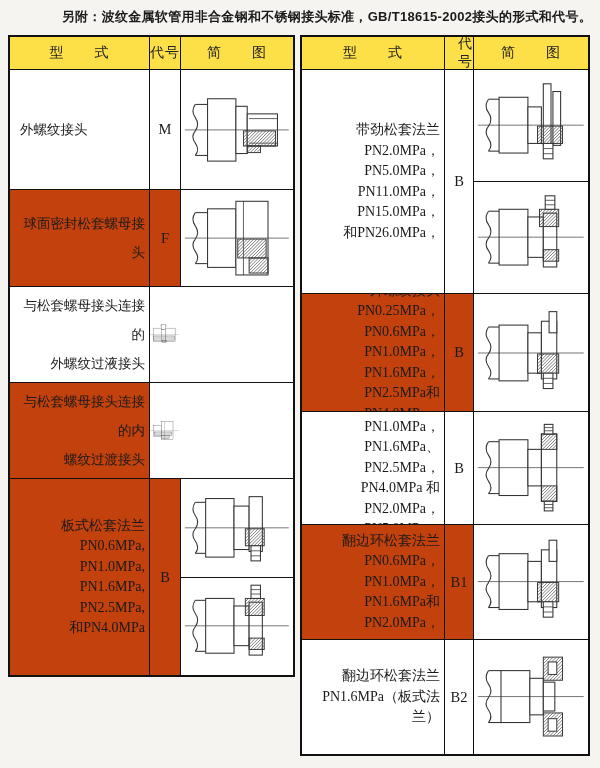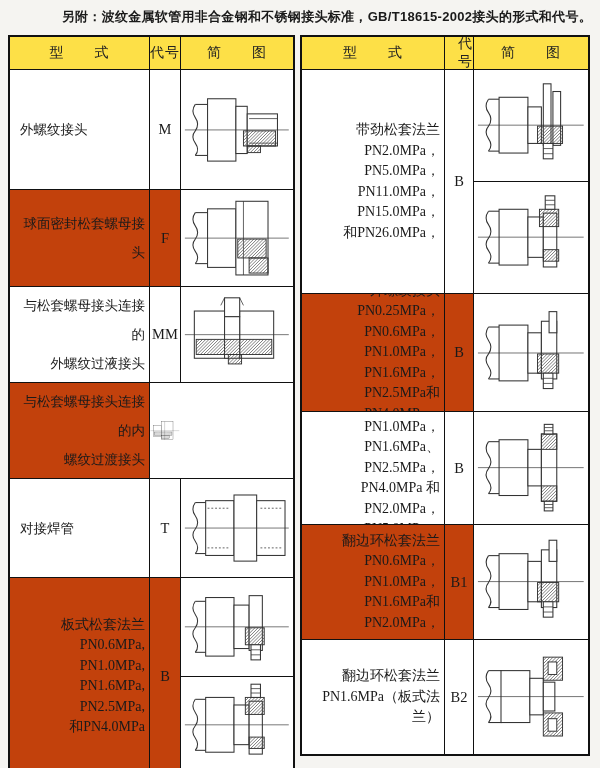--- a/index.html
+++ b/index.html
@@ -167,21 +167,20 @@
                 <line x1="88" y1="82" x2="104" y2="66" stroke="#555" stroke-width="0.8"></line>
               </g>
               <rect x="70" y="66" width="20" height="16" fill="none" stroke="#333" stroke-width="1"></rect>
             </svg>
         </div>
       </div>
 
       <div class="row" style="height:96px">
         <div class="cell type-cell lh-wide bg-w">与松套螺母接头连接的
 外螺纹过液接头</div>
-        <div class="cell code-cell bg-w">MM</div>
         <div class="cell diag-cell">
           <svg viewBox="0 0 115 90">
               <rect x="12" y="20" width="36" height="50" fill="#fff" stroke="#333" stroke-width="1.1"></rect>
               <rect x="60" y="20" width="36" height="50" fill="#fff" stroke="#333" stroke-width="1.1"></rect>
               <rect x="44" y="6" width="16" height="20" fill="#fff" stroke="#333" stroke-width="1.1"></rect>
               <line x1="44" y1="6" x2="40" y2="14" stroke="#333" stroke-width="0.8"></line>
               <line x1="60" y1="6" x2="64" y2="14" stroke="#333" stroke-width="0.8"></line>
               <rect x="44" y="26" width="16" height="44" fill="#fff" stroke="#333" stroke-width="1.1"></rect>
               <line x1="2" y1="45" x2="112" y2="45" stroke="#333" stroke-width="0.7"></line>
               <clipPath id="hz4">
@@ -293,39 +292,20 @@
                 <line x1="62.6" y1="76" x2="74.6" y2="64" stroke="#555" stroke-width="0.8"></line>
                 <line x1="66" y1="76" x2="78" y2="64" stroke="#555" stroke-width="0.8"></line>
                 <line x1="69.4" y1="76" x2="81.4" y2="64" stroke="#555" stroke-width="0.8"></line>
                 <line x1="72.8" y1="76" x2="84.8" y2="64" stroke="#555" stroke-width="0.8"></line>
               </g>
               <rect x="44" y="64" width="30" height="12" fill="none" stroke="#333" stroke-width="1"></rect>
             </svg>
         </div>
       </div>
 
-      <div class="row" style="height:99px">
-        <div class="cell type-cell lh-wide bg-w">对接焊管</div>
-        <div class="cell code-cell bg-w">T</div>
-        <div class="cell diag-cell">
-          <svg viewBox="0 0 115 90">
-              <path d="M13,18 q-5,7 0,14 q5,7 0,14 q-5,6 0,13 q5,7 0,13" fill="none" stroke="#333" stroke-width="1.1"></path>
-              <line x1="13" y1="18" x2="27" y2="18" stroke="#333" stroke-width="1.1"></line>
-              <line x1="13" y1="72" x2="27" y2="72" stroke="#333" stroke-width="1.1"></line>
-              <rect x="24" y="16" width="30" height="58" fill="#fff" stroke="#333" stroke-width="1.1"></rect>
-              <rect x="54" y="10" width="24" height="70" fill="#fff" stroke="#333" stroke-width="1.1"></rect>
-              <rect x="78" y="16" width="30" height="58" fill="#fff" stroke="#333" stroke-width="1.1"></rect>
-              <line x1="26" y1="24" x2="50" y2="24" stroke="#333" stroke-width="0.8" stroke-dasharray="2,2"></line>
-              <line x1="26" y1="66" x2="50" y2="66" stroke="#333" stroke-width="0.8" stroke-dasharray="2,2"></line>
-              <line x1="82" y1="24" x2="106" y2="24" stroke="#333" stroke-width="0.8" stroke-dasharray="2,2"></line>
-              <line x1="82" y1="66" x2="106" y2="66" stroke="#333" stroke-width="0.8" stroke-dasharray="2,2"></line>
-              <line x1="2" y1="45" x2="112" y2="45" stroke="#333" stroke-width="0.7"></line>
-            </svg>
-        </div>
-      </div>
 
       <div class="row" style="height:196px">
         <div class="cell type-cell lh-tight bg-y">板式松套法兰
 PN0.6MPa, PN1.0MPa,
 PN1.6MPa, PN2.5MPa,
 和PN4.0MPa</div>
         <div class="cell code-cell bg-y">B</div>
         <div class="cell diag-cell diag-split">
           <div class="sub">
             <svg viewBox="0 0 115 90">

